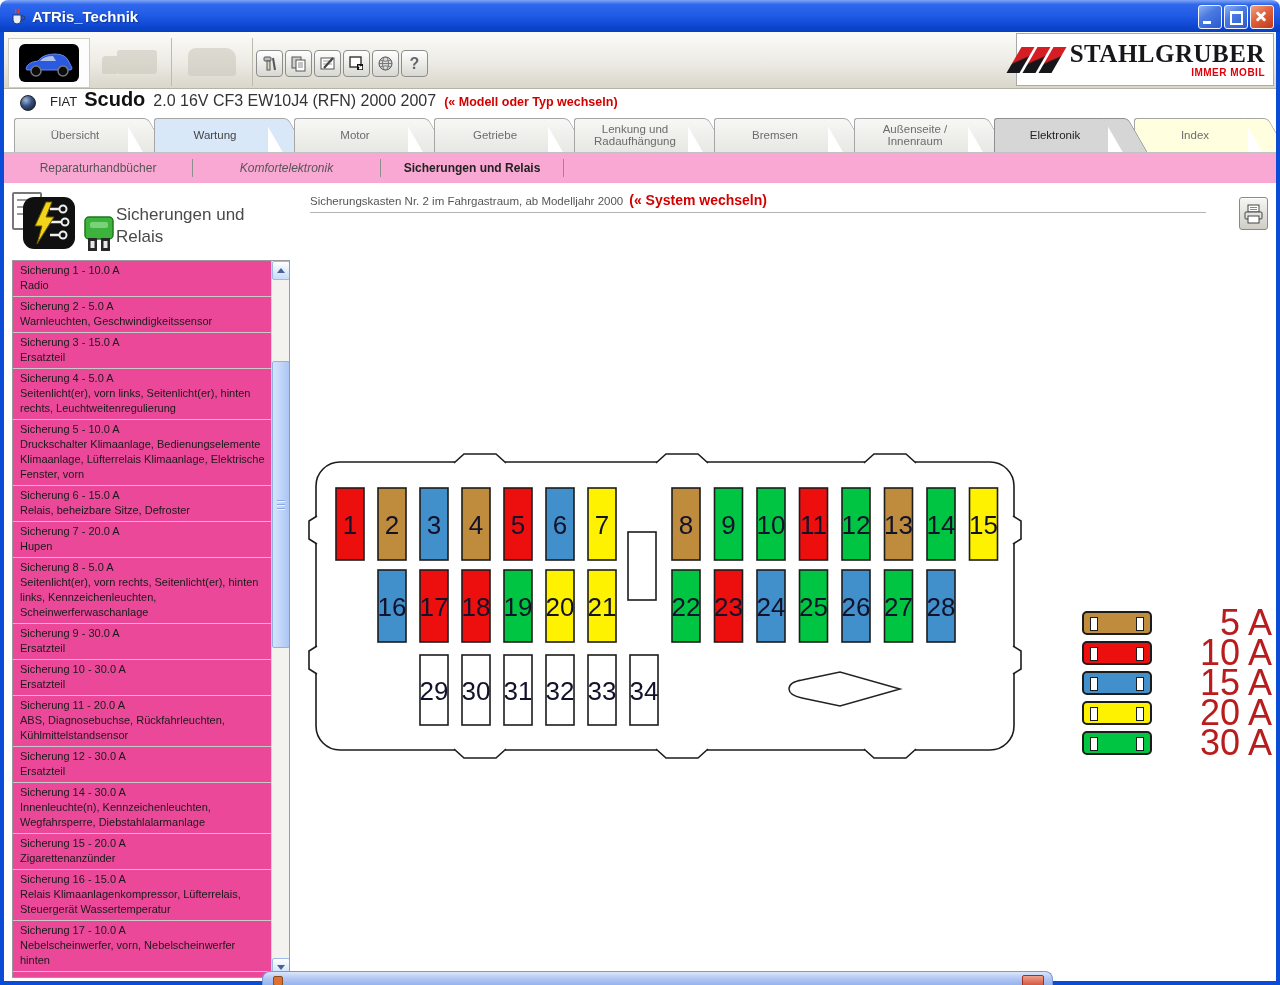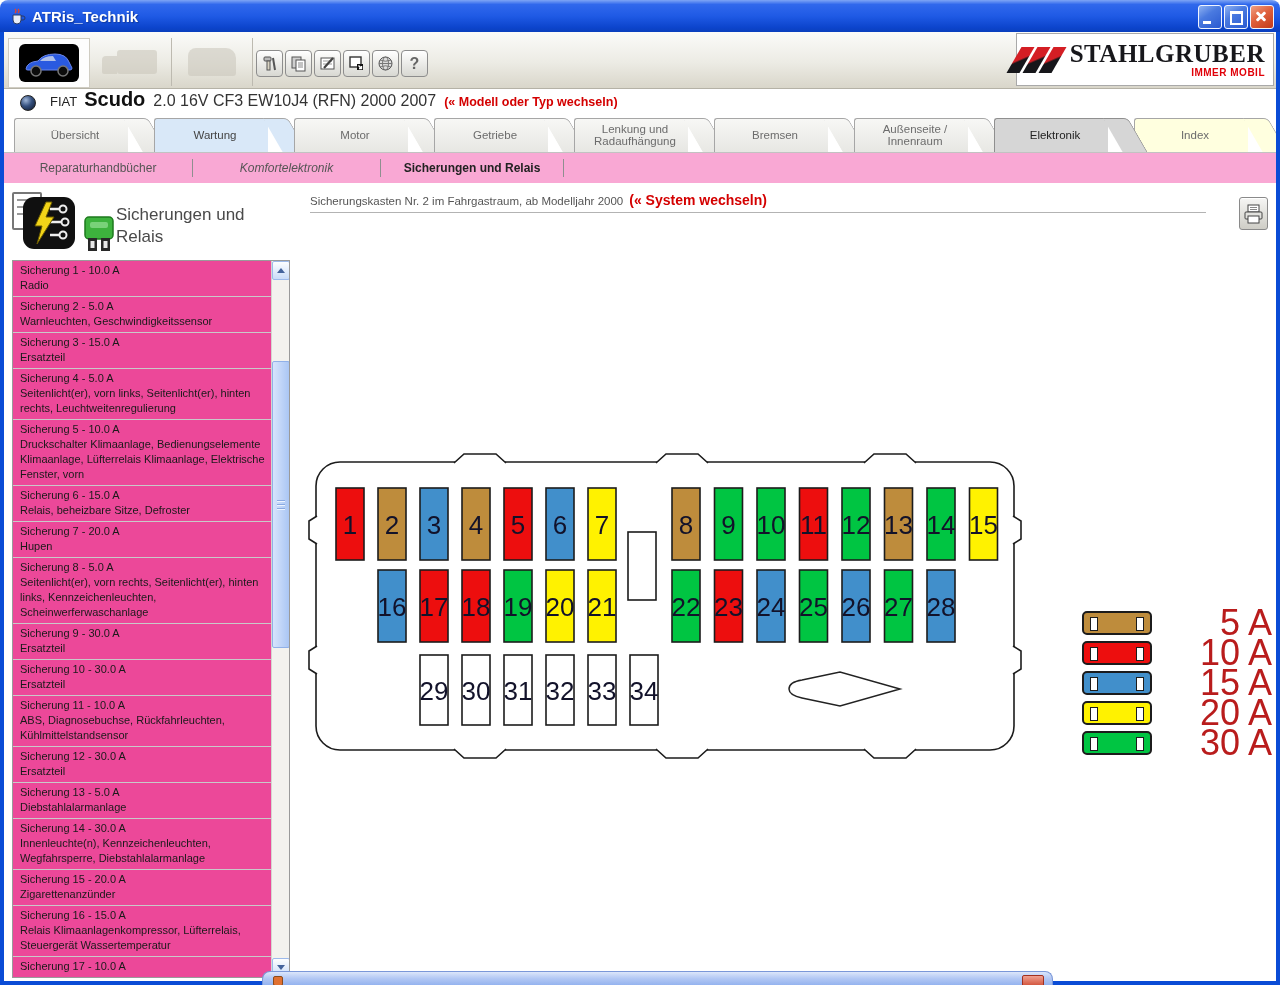--- a/index.html
+++ b/index.html
@@ -358,30 +358,26 @@
       </div>
       <div class="fuse-item">
         <div class="fi-name">Sicherung 9 - 30.0 A</div>
         <div class="fi-desc">Ersatzteil</div>
       </div>
       <div class="fuse-item">
         <div class="fi-name">Sicherung 10 - 30.0 A</div>
         <div class="fi-desc">Ersatzteil</div>
       </div>
       <div class="fuse-item">
-        <div class="fi-name">Sicherung 11 - 10.0 A</div>
+        <div class="fi-name">Sicherung 11 - 20.0 A</div>
         <div class="fi-desc">ABS, Diagnosebuchse, Rückfahrleuchten, Kühlmittelstandsensor</div>
       </div>
       <div class="fuse-item">
         <div class="fi-name">Sicherung 12 - 30.0 A</div>
         <div class="fi-desc">Ersatzteil</div>
-      </div>
-      <div class="fuse-item">
-        <div class="fi-name">Sicherung 13 - 5.0 A</div>
-        <div class="fi-desc">Diebstahlalarmanlage</div>
       </div>
       <div class="fuse-item">
         <div class="fi-name">Sicherung 14 - 30.0 A</div>
         <div class="fi-desc">Innenleuchte(n), Kennzeichenleuchten, Wegfahrsperre, Diebstahlalarmanlage</div>
       </div>
       <div class="fuse-item">
         <div class="fi-name">Sicherung 15 - 20.0 A</div>
         <div class="fi-desc">Zigarettenanzünder</div>
       </div>
       <div class="fuse-item">

